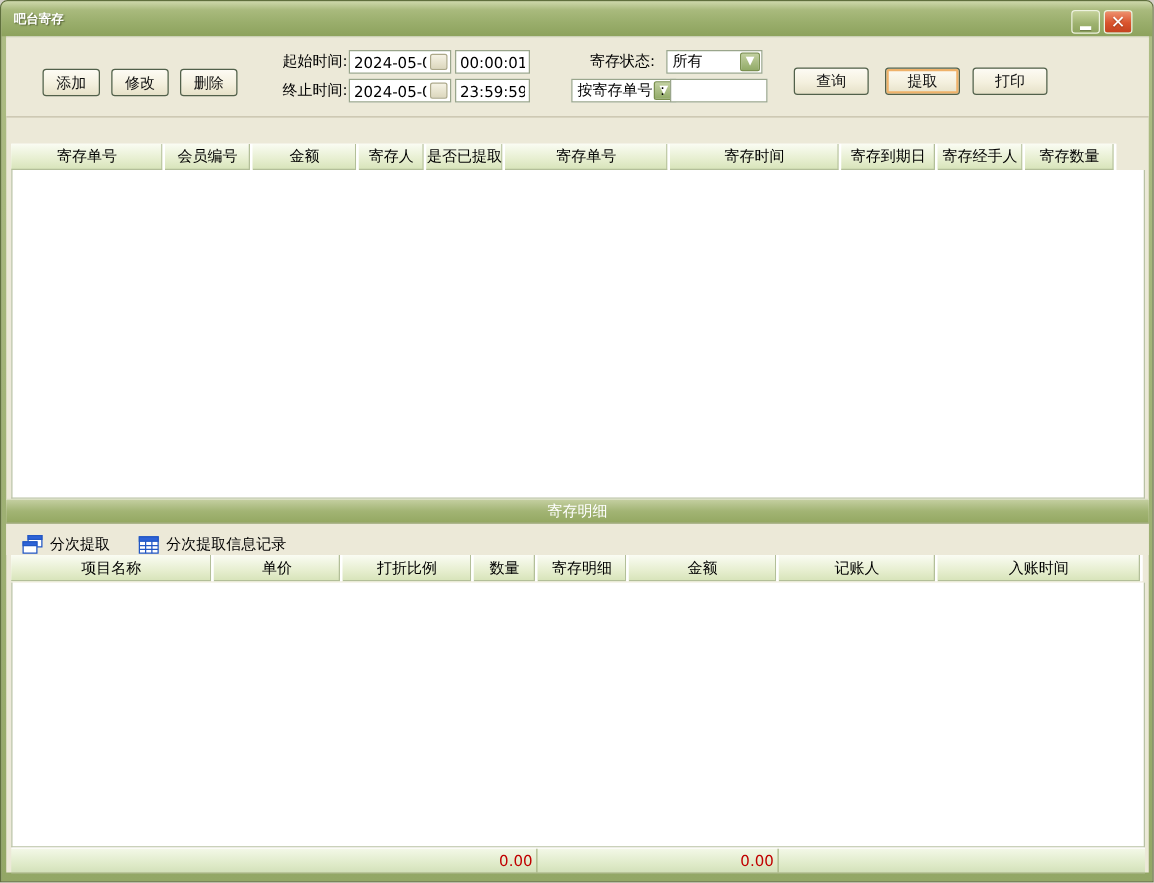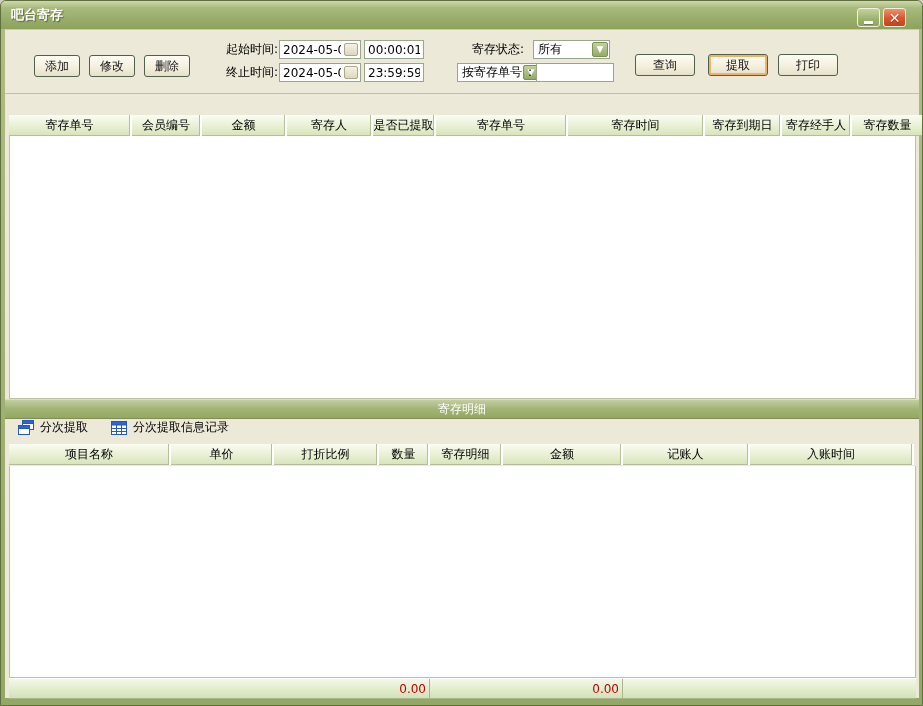--- a/index.html
+++ b/index.html
@@ -8,21 +8,21 @@
     position:relative; width:923px; height:706px;
     background:linear-gradient(180deg,#aebd85,#93a766);
     border:1px solid #5f6f3d; border-radius:6px 6px 0 0; overflow:hidden;
   }
   
   .titlebar {
     position:absolute; left:0; top:0; right:0; height:28px;
     background:linear-gradient(180deg,#cdd8ab 0%,#a9ba7d 25%,#9aae6c 60%,#8da25d 100%);
     display:flex; align-items:center;
   }
-  .title-text { color:#ffffff; font-size:13px; font-weight:bold; padding-left:10px;
+  .title-text { color:#ffffff; font-size:10px; font-weight:bold; padding-left:10px;
     text-shadow:1px 1px 1px rgba(70,80,40,.75); }
   .winbtn { position:absolute; top:7px; width:23px; height:19px; border-radius:3px;
     border:1px solid #eef2df; display:flex; align-items:center; justify-content:center; cursor:pointer; }
   .btn-min { left:856px; background:linear-gradient(180deg,#c5d29b,#9db16e 60%,#8fa45f); }
   .btn-min .glyph { width:9px; height:3px; background:#fff; margin-top:9px; box-shadow:0 1px 0 rgba(80,90,50,.5); }
   .btn-close { left:882px; background:linear-gradient(180deg,#ef9270,#d9542e 55%,#c4431f); }
   .btn-close .glyph { color:#fff; font-size:14px; font-weight:bold; line-height:1; text-shadow:0 1px 1px rgba(120,40,10,.7); }
   
   .window-body {
     position:absolute; left:4px; top:28px; width:914px; height:669px;
@@ -58,21 +58,21 @@
   .grid-head { position:absolute; left:4px; display:flex; background:#fff; }
   .grid-head .cell {
     height:21px; background:linear-gradient(180deg,#fafcf3 0%,#e6eecf 60%,#d6e3b8 100%);
     border-right:2px solid #ffffff; box-shadow:inset -1px 0 0 #b3bf99, inset 0 -1px 0 #b3bf99;
     font-size:12px; color:#000; display:flex; align-items:center; justify-content:center; cursor:pointer;
   }
   .grid-body { position:absolute; left:4px; width:907px; background:#ffffff;
     border:1px solid #b9c2a4; border-top:none; }
   
   .detail-tools { position:absolute; left:0; width:914px; height:25px; background:#ece9d8;
-    display:flex; align-items:flex-start; padding-left:12px; }
+    display:flex; align-items:flex-end; padding-left:12px; }
   .tool-link { display:flex; align-items:center; gap:5px; font-size:12px; color:#000;
     margin-right:22px; cursor:pointer; }
   .tool-link svg { display:block; }
   
   .totals-row { position:absolute; left:4px; width:907px; height:21px;
     background:linear-gradient(180deg,#f3f8e7 0%,#dde9c6 70%,#d3e0ba 100%);
     border-top:1px solid #ffffff; border-bottom:1px solid #a9b687; display:flex; }
   .totals-cell { height:100%; font-size:12px; color:#c00000; display:flex; align-items:center;
     justify-content:flex-end; padding-right:3px; border-right:1px solid #a9b687; }
   .totals-cell.blank { border-right:none; }
@@ -139,21 +139,21 @@
       <div class="btn" style="left:630px; top:24px; width:60px;">查询</div>
       <div class="btn focused" style="left:703px; top:24px; width:60px;">提取</div>
       <div class="btn" style="left:773px; top:24px; width:60px;">打印</div>
     </div>
 
 
     <div class="grid-head" style="top:85px;">
       <div class="cell" style="width:123px;">寄存单号</div>
       <div class="cell" style="width:70px;">会员编号</div>
       <div class="cell" style="width:85px;">金额</div>
-      <div class="cell" style="width:86px;text-align:right;">寄存人</div>
+      <div class="cell" style="width:54px;text-align:right;">寄存人</div>
       <div class="cell" style="width:63px;">是否已提取</div>
       <div class="cell" style="width:132px;">寄存单号</div>
       <div class="cell" style="width:137px;">寄存时间</div>
       <div class="cell" style="width:77px;">寄存到期日</div>
       <div class="cell" style="width:70px;">寄存经手人</div>
       <div class="cell" style="width:73px;">寄存数量</div>
     </div>
     <div class="grid-body" style="top:106px; height:263px;"></div>
 
     <div class="section-bar" style="top:369px; height:20px;">

